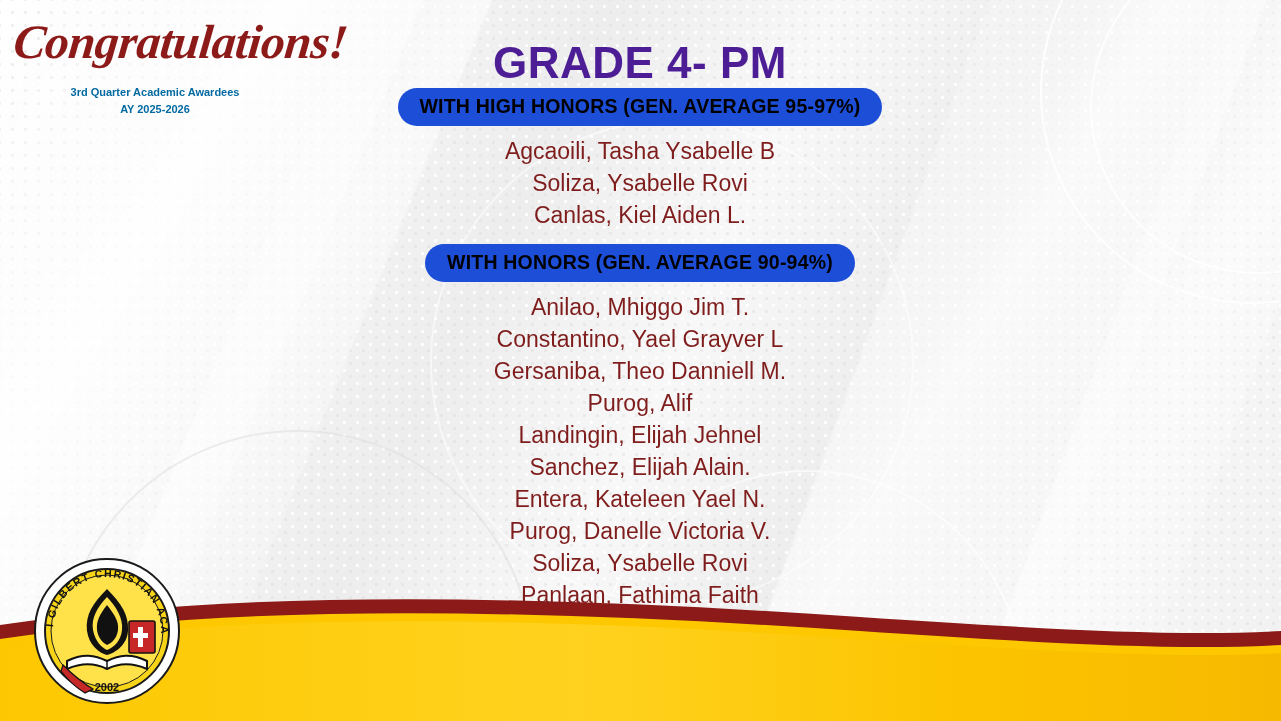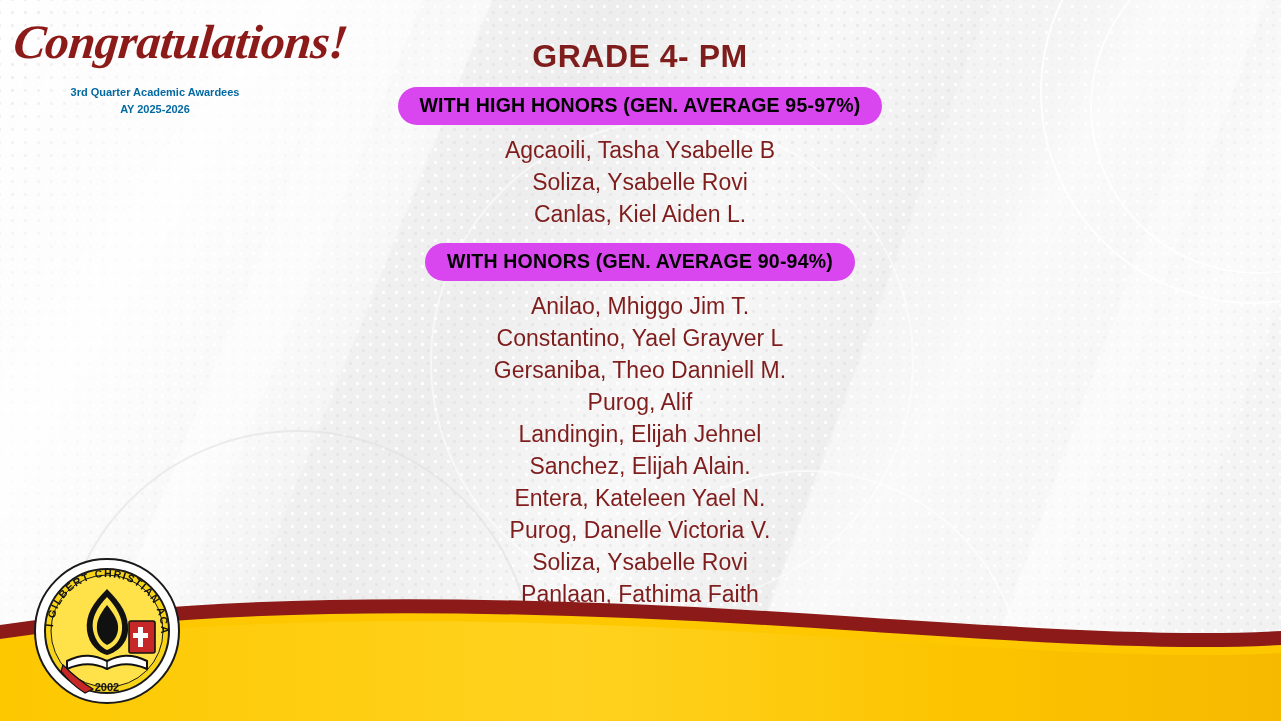--- a/index.html
+++ b/index.html
@@ -102,29 +102,29 @@
   }
 
   
   .content {
     position: absolute;
     left: 310px; top: 30px;
     width: 660px;
     text-align: center;
   }
   .grade-title {
-    font-size: 32px;
-    font-weight: bold;
-    color: #7f1d1d;
+    font-size: 44px;
+    font-weight: bold;
+    color: #4c1d95;
     letter-spacing: 0.5px;
-    margin: 8px 0 12px 0;
+    margin: 8px 0 0 0;
   }
   .banner {
     display: inline-block;
-    background: #d946ef;
+    background: #1d4ed8;
     border-radius: 22px;
     padding: 7px 22px 8px 22px;
     font-size: 19.5px;
     font-weight: bold;
     color: #000;
     letter-spacing: 0.2px;
   }
   .name-list {
     margin: 10px 0 0 0;
     padding: 0;

